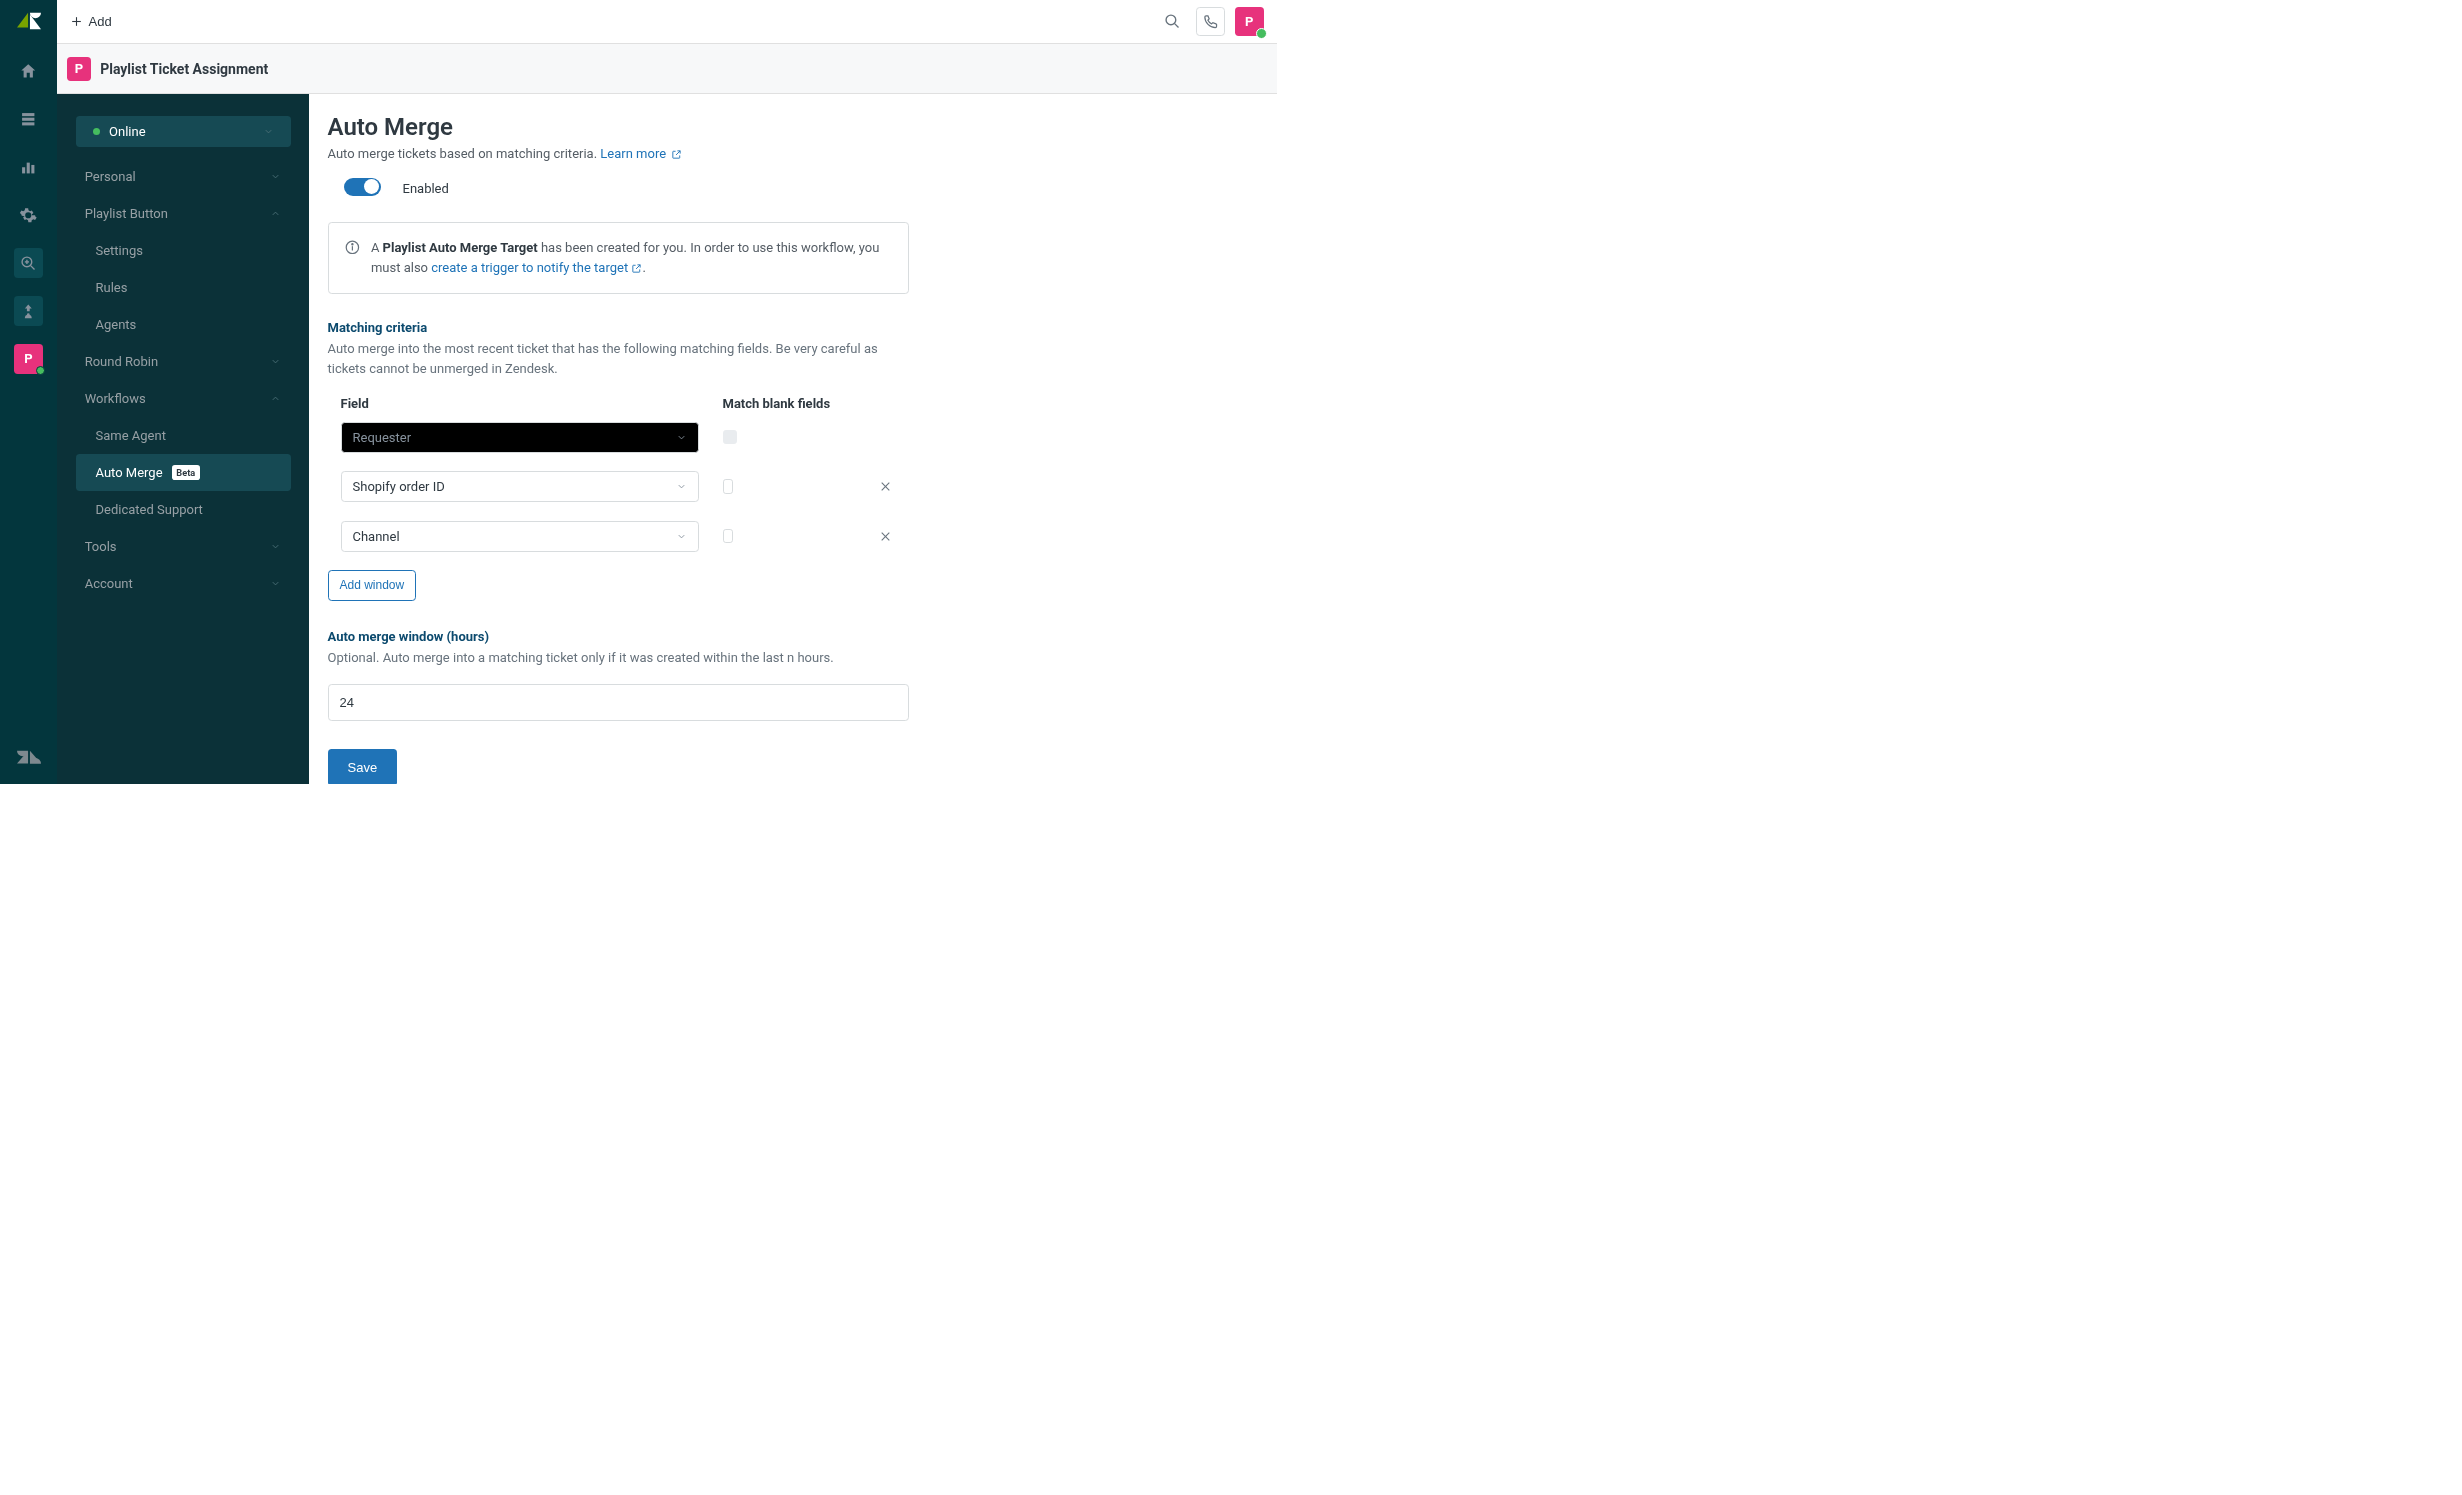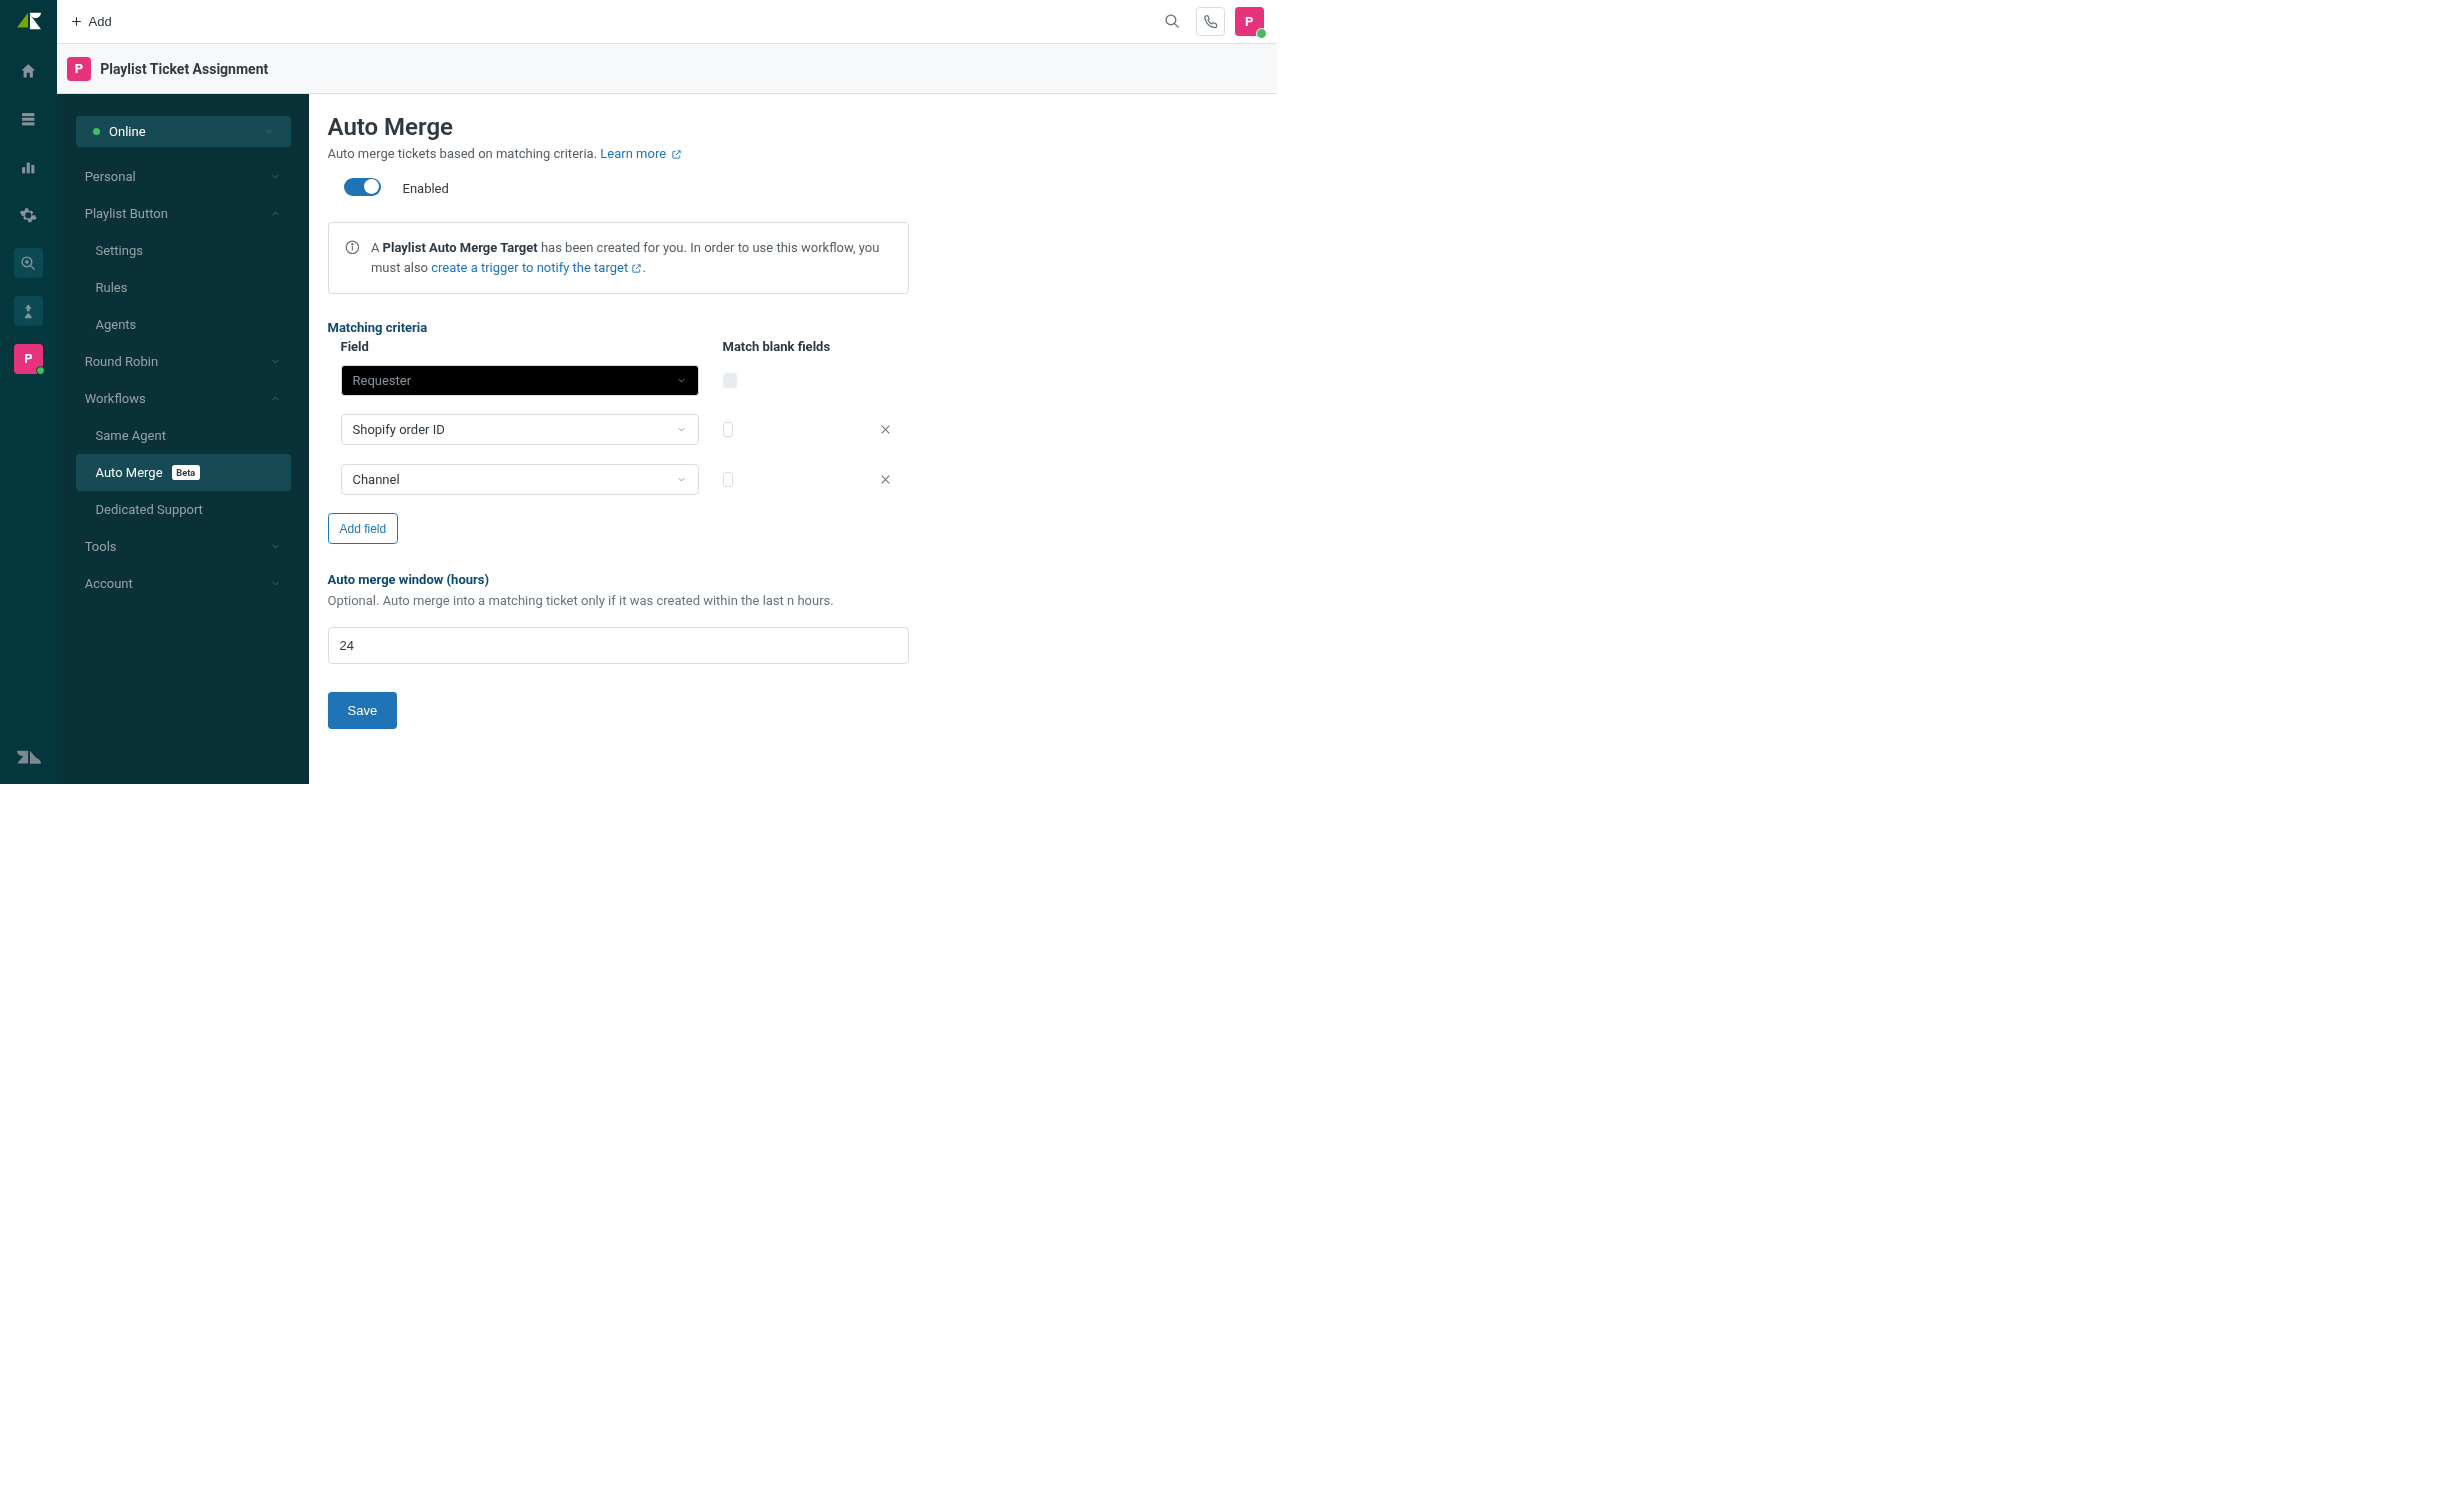--- a/index.html
+++ b/index.html
@@ -302,20 +302,21 @@
               </svg>
           </div>
           <div class="info-text">
             <span>A </span><span class="bold">Playlist Auto Merge Target</span><span> has been created for you. In order to use this workflow, you must also </span><a href="#" class="link"><span>create a trigger to notify the target</span> <svg style="display:inline-block;vertical-align:-1.8px" width="11" height="11" viewBox="0 0 24 24" fill="none" stroke="currentColor" stroke-width="2">
                   <path d="M14 4h6v6M20 4l-9 9M19 14v5a1 1 0 01-1 1H5a1 1 0 01-1-1V6a1 1 0 011-1h5"></path>
                 </svg></a><span>.</span>
           </div>
         </div>
 
         <div class="section-label">Matching criteria</div>
+        <div class="section-help">Auto merge into the most recent ticket that has the following matching fields. Be very careful as tickets cannot be unmerged in Zendesk.</div>
 
         <div class="criteria-head">
           <div class="col-field">Field</div>
           <div class="col-blank">Match blank fields</div>
         </div>
 
         <div id="criteria-rows">
             <div class="criteria-row">
               <div class="select disabled">
                 <span>Requester</span>
@@ -359,21 +360,21 @@
               <div class="gap"></div>
               <button class="remove">
                 <svg width="13" height="13" viewBox="0 0 24 24" fill="none" stroke="currentColor" stroke-width="2">
                   <line x1="5" y1="5" x2="19" y2="19"></line>
                   <line x1="19" y1="5" x2="5" y2="19"></line>
                 </svg>
               </button>
             </div>
           </div>
 
-        <button class="add-field-btn">Add field</button>
+        <button class="add-field-btn">Add window</button>
 
         <div class="section-label">Auto merge window (hours)</div>
         <div class="section-help">Optional. Auto merge into a matching ticket only if it was created within the last n hours.</div>
         <input type="text" class="text-input" value="24" style="">
 
         <button class="save-btn">Save</button>
       </div>
     </div>
 
   </div>

